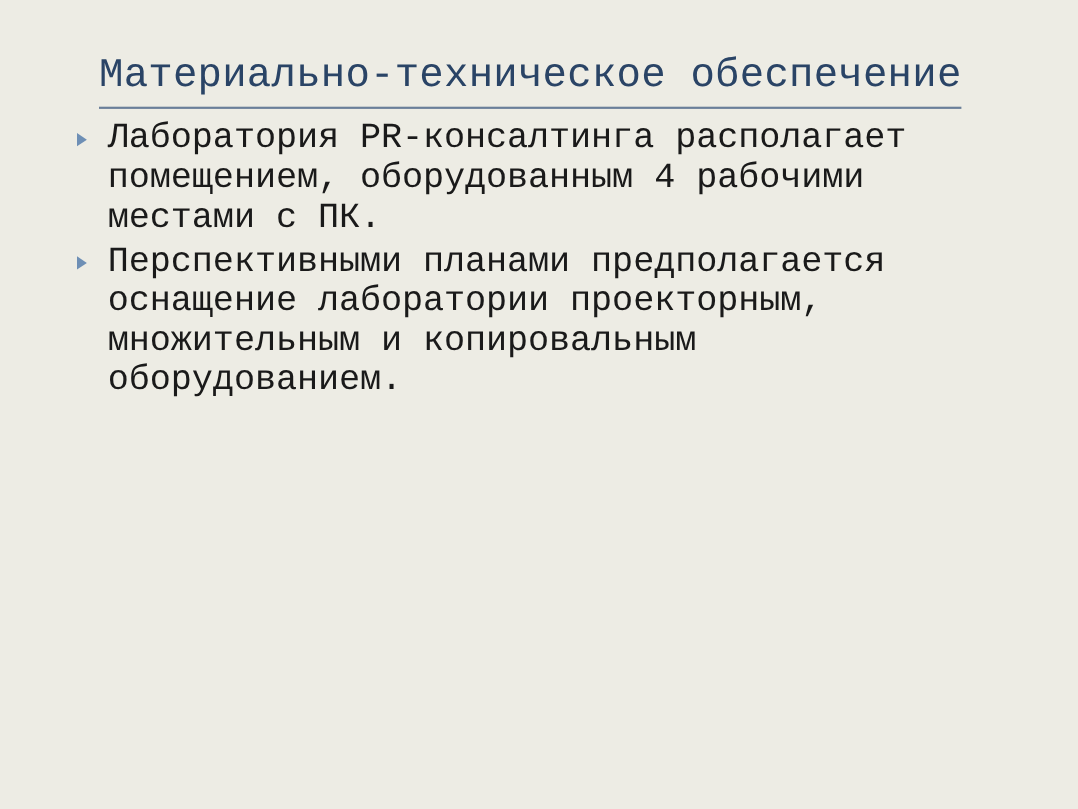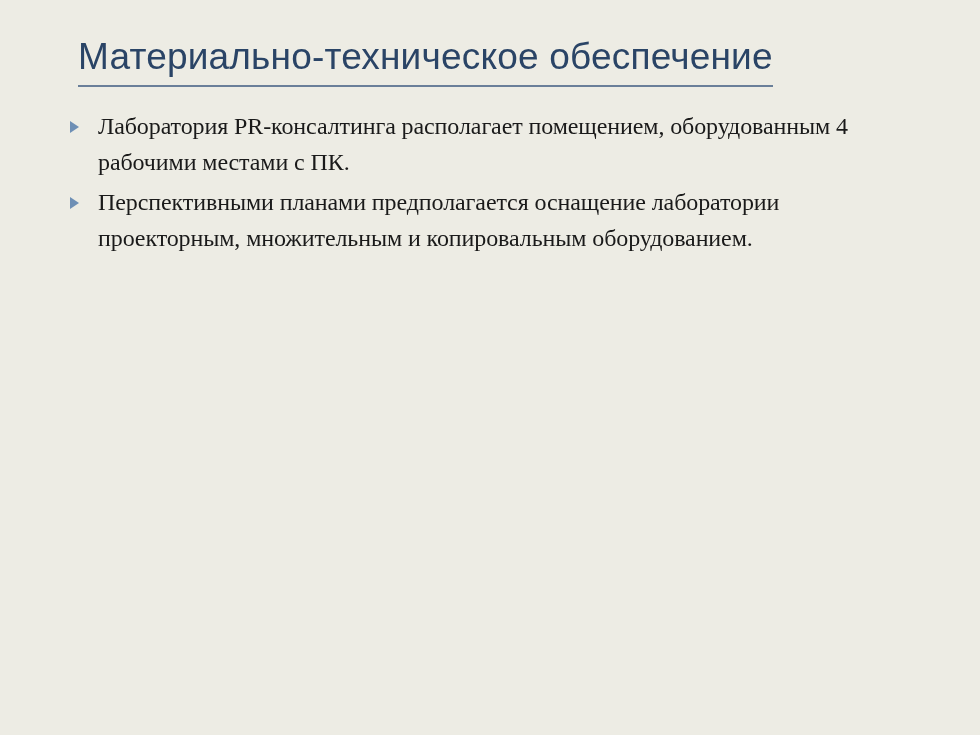--- a/index.html
+++ b/index.html
@@ -27,22 +27,22 @@
   
   .slide-title-wrap {
     position: absolute;
     left: 78px;
     top: 34px;
     right: 40px;
   }
 
   .slide-title {
     display: inline-block;
-    margin: 0;
-    font-family: Liberation Sans, sans-serif;
+    margin: 12px;
+    font-family: Liberation Mono, monospace;
     font-size: 37px;
     font-weight: 400;
     line-height: 46px;
     letter-spacing: 0.2px;
     color: #2a4466;
     white-space: nowrap;
     border-bottom: 2px solid #6a7f99;
     padding-bottom: 5px;
   }
 
@@ -54,22 +54,22 @@
     right: 60px;
     margin: 0;
     padding: 0;
     list-style: none;
   }
 
   .bullet-item {
     position: relative;
     padding-left: 32px;
     margin: 0 0 4px 0;
-    font-family: Liberation Serif, serif;
-    font-size: 24px;
+    font-family: Liberation Mono, monospace;
+    font-size: 32px;
     font-weight: 400;
     line-height: 36px;
     color: #1a1a1a;
     letter-spacing: -0.1px;
     max-width: 790px;
   }
 
   .bullet-item:last-child {
     margin-bottom: 12px;
   }

